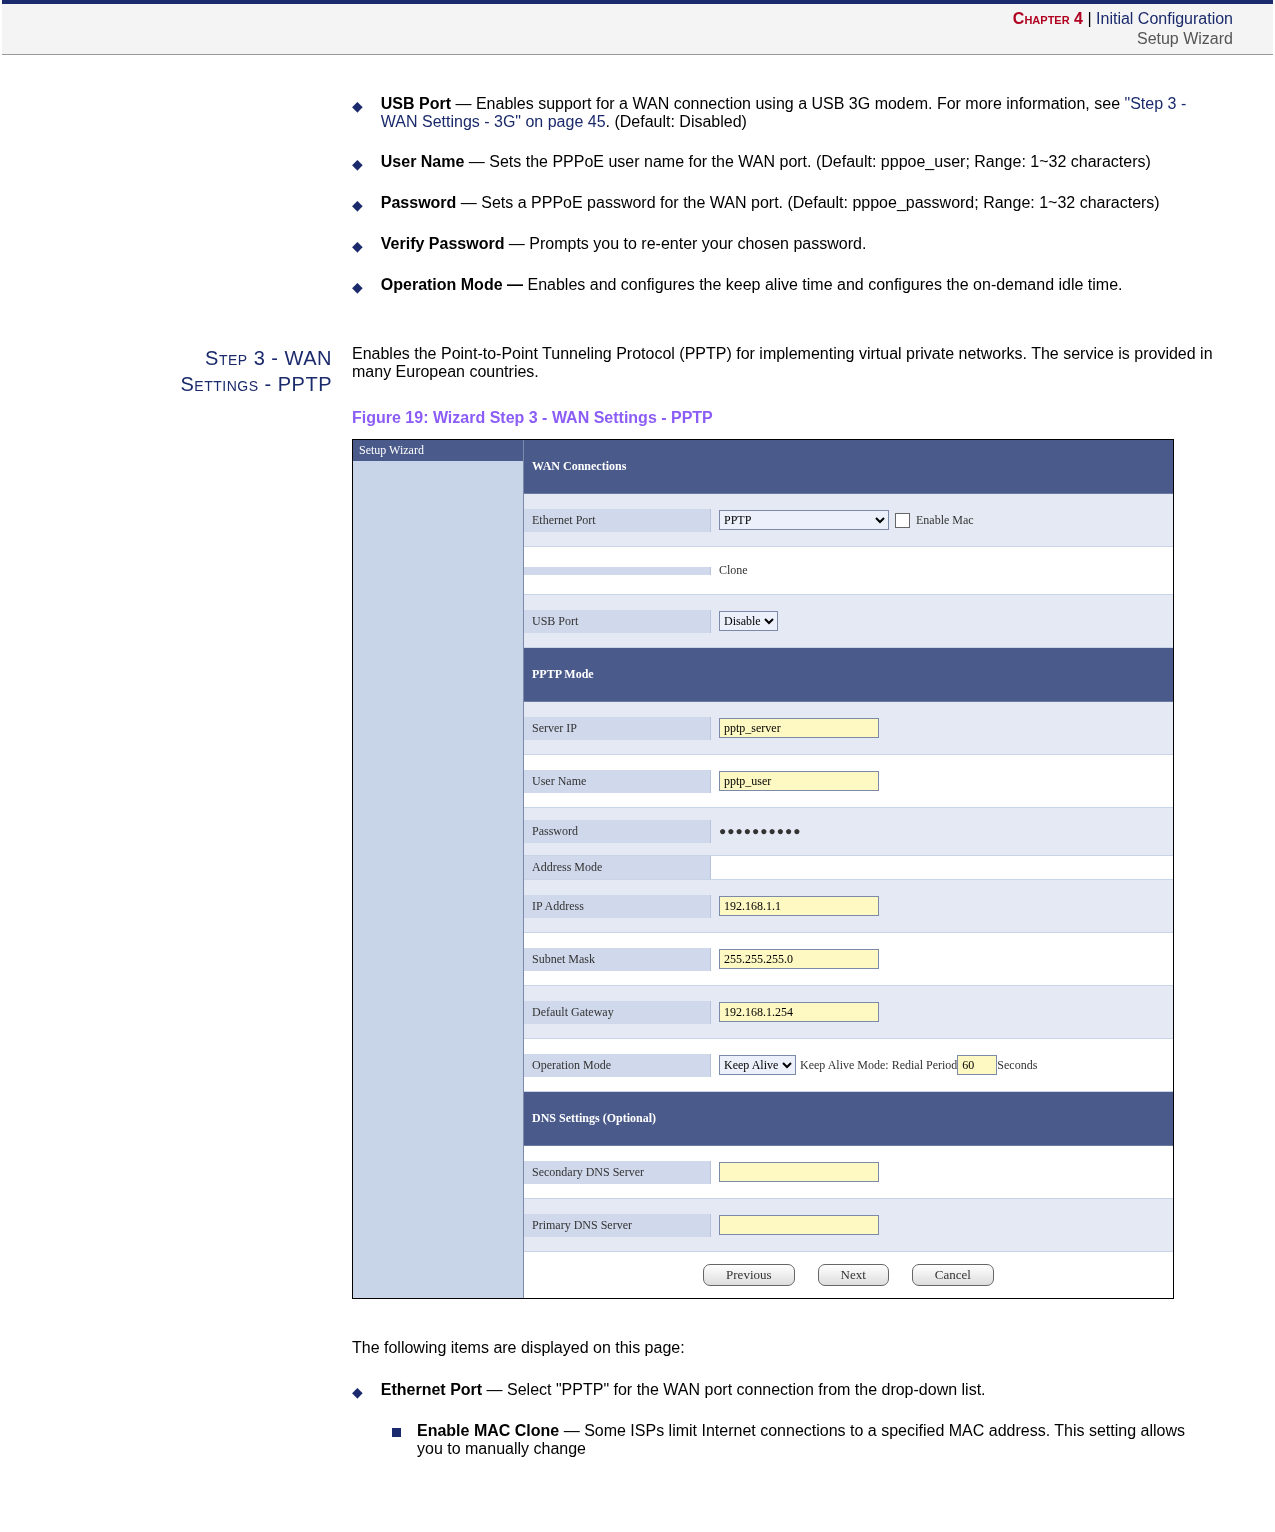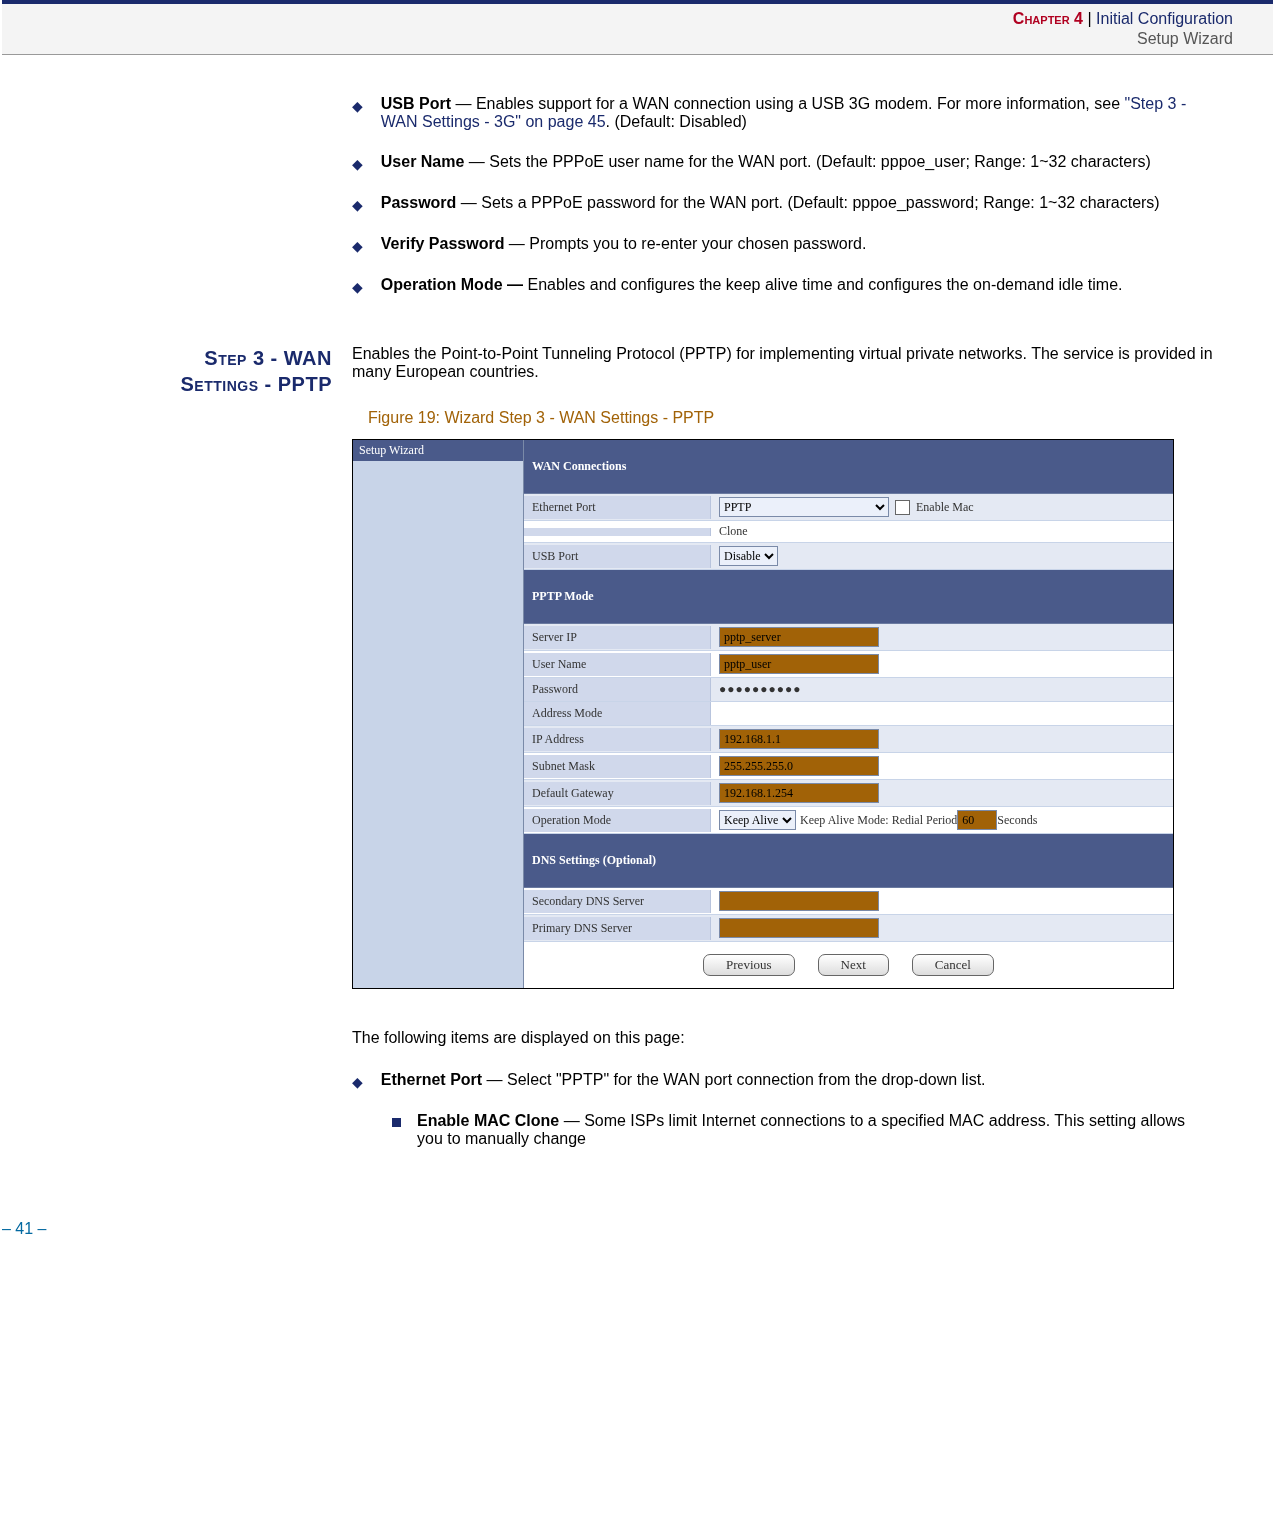--- a/index.html
+++ b/index.html
@@ -8,33 +8,33 @@
 .chapter{color:#b00020;font-weight:bold;font-variant:small-caps}
 .chtitle{color:#1a2a6c}
 .sub{color:#555;font-size:16px;margin-top:2px}
 .content{padding:40px 40px 0 40px}
 .main{margin-left:310px;margin-right:20px}
 .bullet{display:flex;margin:0 0 22px 0}
 .diamond{color:#1a2a6c;font-size:14px;margin-right:18px;margin-top:3px;flex-shrink:0}
 .sq{width:9px;height:9px;background:#1a2a6c;margin-right:16px;margin-top:6px;flex-shrink:0}
 .link{color:#1a2a6c}
 .section-row{display:flex;margin-top:50px}
-.section-label{width:310px;text-align:right;padding-right:20px;color:#1a2a6c;font-weight:bold;font-variant:small-caps;font-size:20px;letter-spacing:.5px;box-sizing:border-box;line-height:1.3}
+.section-label{width:310px;text-align:right;padding-right:20px;color:#1a2a6c;font-weight:normal;font-variant:small-caps;font-size:20px;letter-spacing:.5px;box-sizing:border-box;line-height:1.3}
 .section-body{flex:1;margin-right:20px}
-.figcap{color:#a16207;font-weight:normal;margin:28px 0 12px 16px}
+.figcap{color:#8b5cf6;font-weight:bold;margin:28px 0 12px 0}
 .figure{border:1px solid #000;display:flex;width:820px}
 .fig-side{width:170px;background:#c8d4e8;border-right:1px solid #7a8aa8}
 .fig-side-hdr{background:#4a5a8a;color:#fff;font:12px Tahoma;padding:3px 6px}
 .fig-main{flex:1;background:#fff;font:12px Tahoma;color:#333}
 .bandhdr{background:#4a5a8a;color:#fff;font-weight:bold;padding:19px 8px;border-bottom:1px solid #6a7aa0}
 .row{display:flex;align-items:center;border-bottom:1px solid #c8d4e8}
 .row:nth-child(even){background:#e4e9f3}
 .cell-l{width:170px;padding:4px 8px;background:#d0d8eb;border-right:1px solid #b8c4dd}
-.cell-r{flex:1;padding:3px 8px;display:flex;align-items:center;gap:6px;flex-wrap:wrap}
-.inp{border:1px solid #7a8aa8;height:18px;padding:0 4px;font:12px Tahoma;width:150px;background:#a16207}
+.cell-r{flex:1;padding:16px 8px;display:flex;align-items:center;gap:6px;flex-wrap:wrap}
+.inp{border:1px solid #7a8aa8;height:18px;padding:0 4px;font:12px Tahoma;width:150px;background:#fef9c3}
 .sel{border:1px solid #7a8aa8;height:20px;font:12px Tahoma;background:#ebf0fa}
 .chk{width:13px;height:13px;border:1px solid #666;background:#fff}
 .btns{text-align:center;padding:12px 0}
 .btn{display:inline-block;border:1px solid #666;background:linear-gradient(#fff,#ddd);padding:2px 22px;margin:0 10px;font:13px Tahoma;border-radius:7px}
 .footer{text-align:left;color:#0369a1;font-size:16px;margin-top:50px}
 </style>
 </head>
 <body>
 
 <div class="page">

